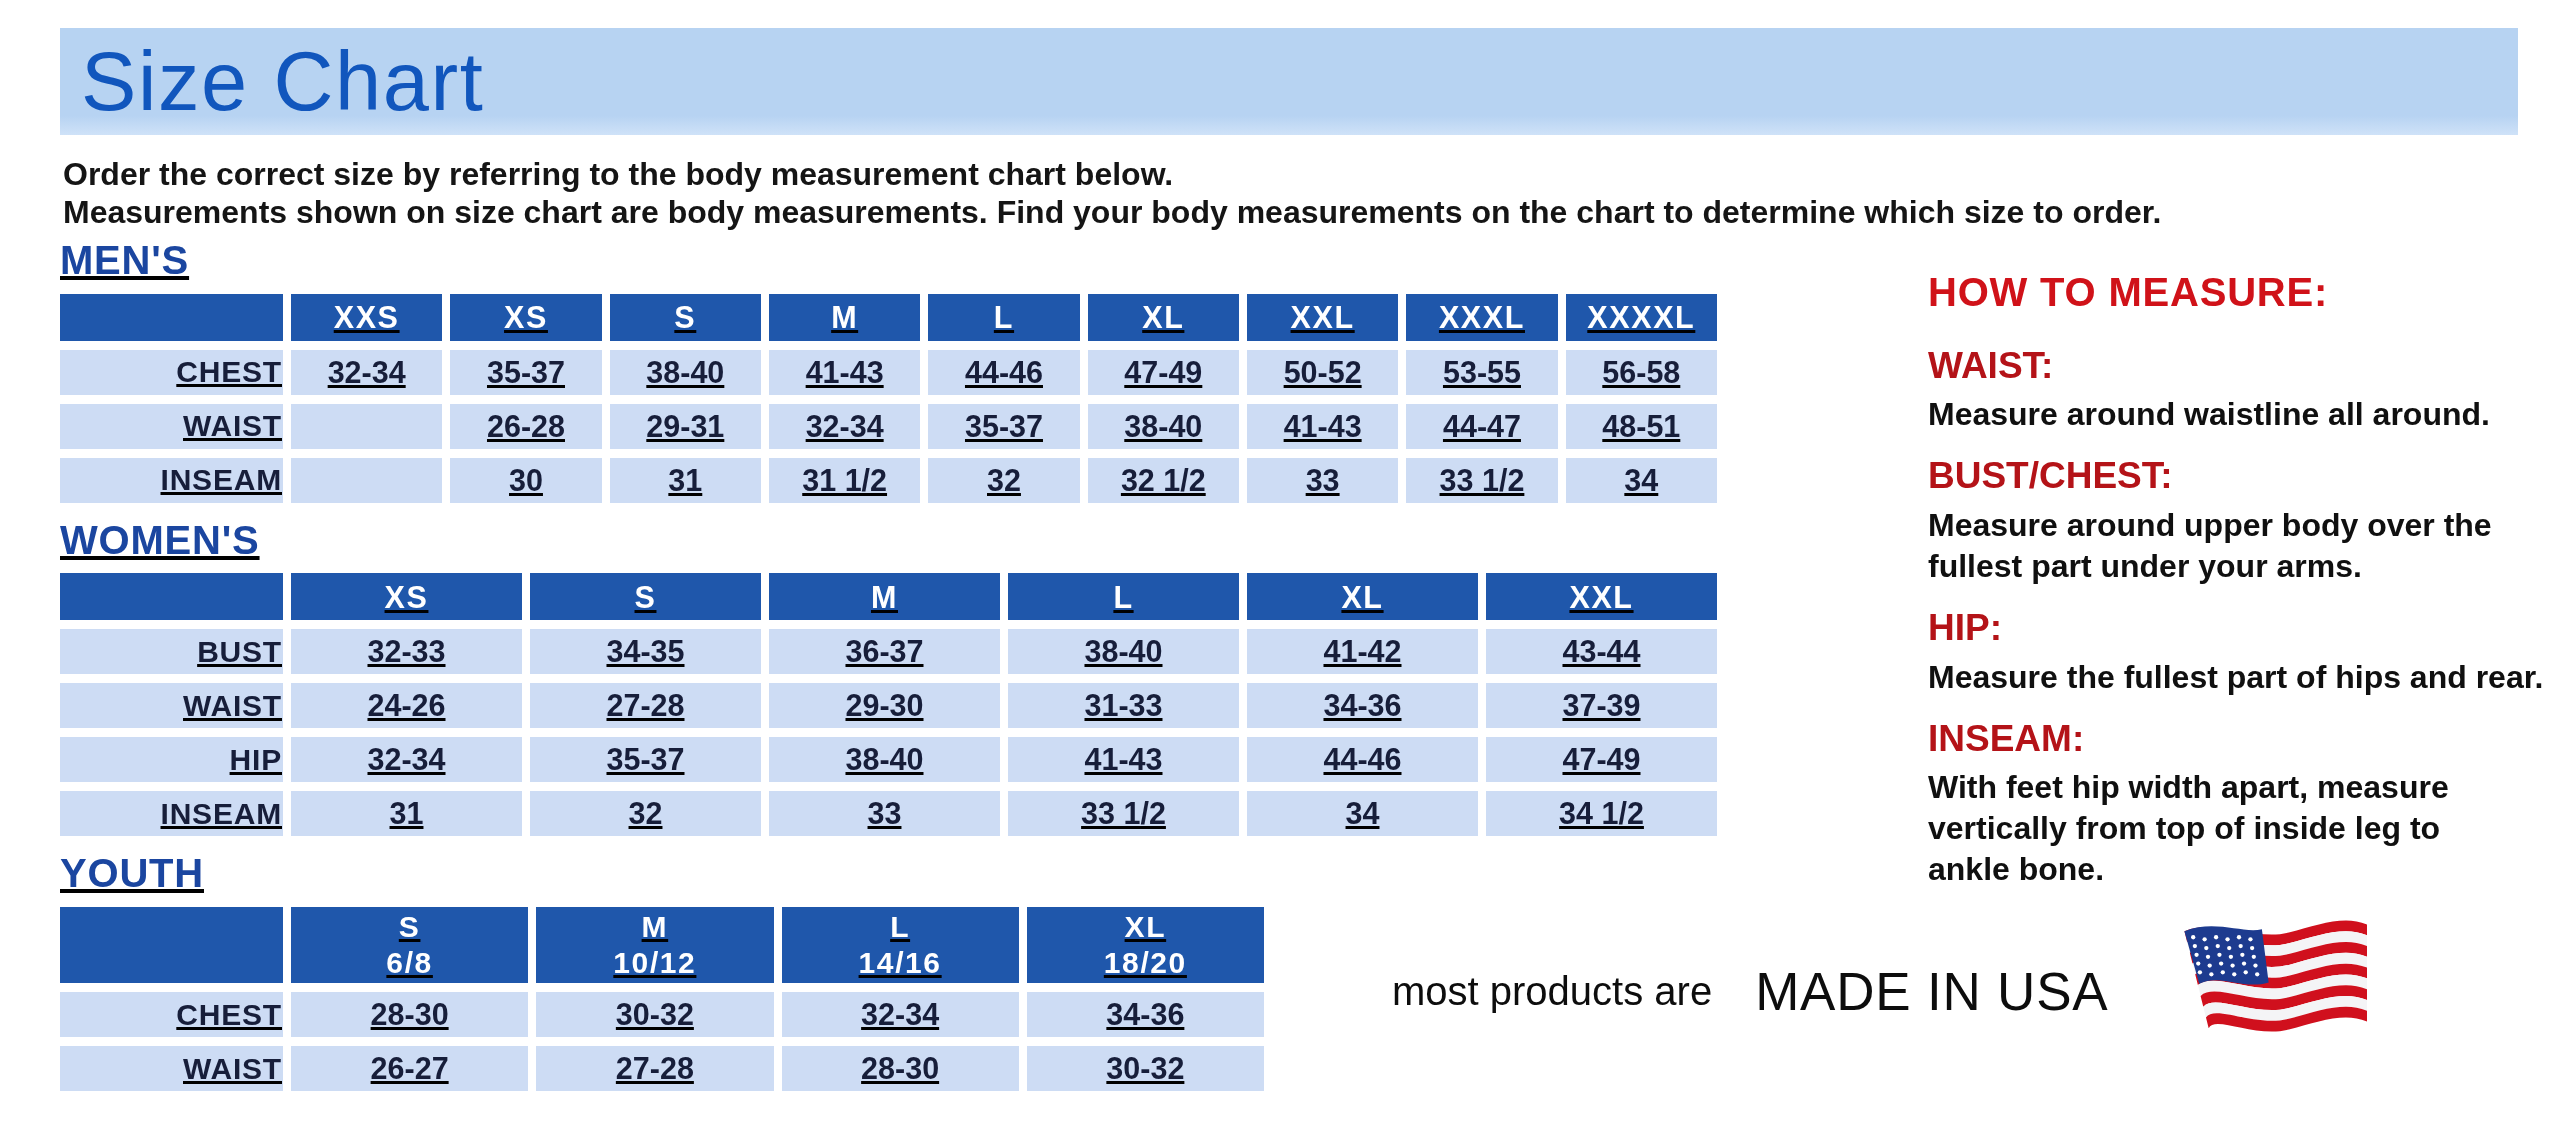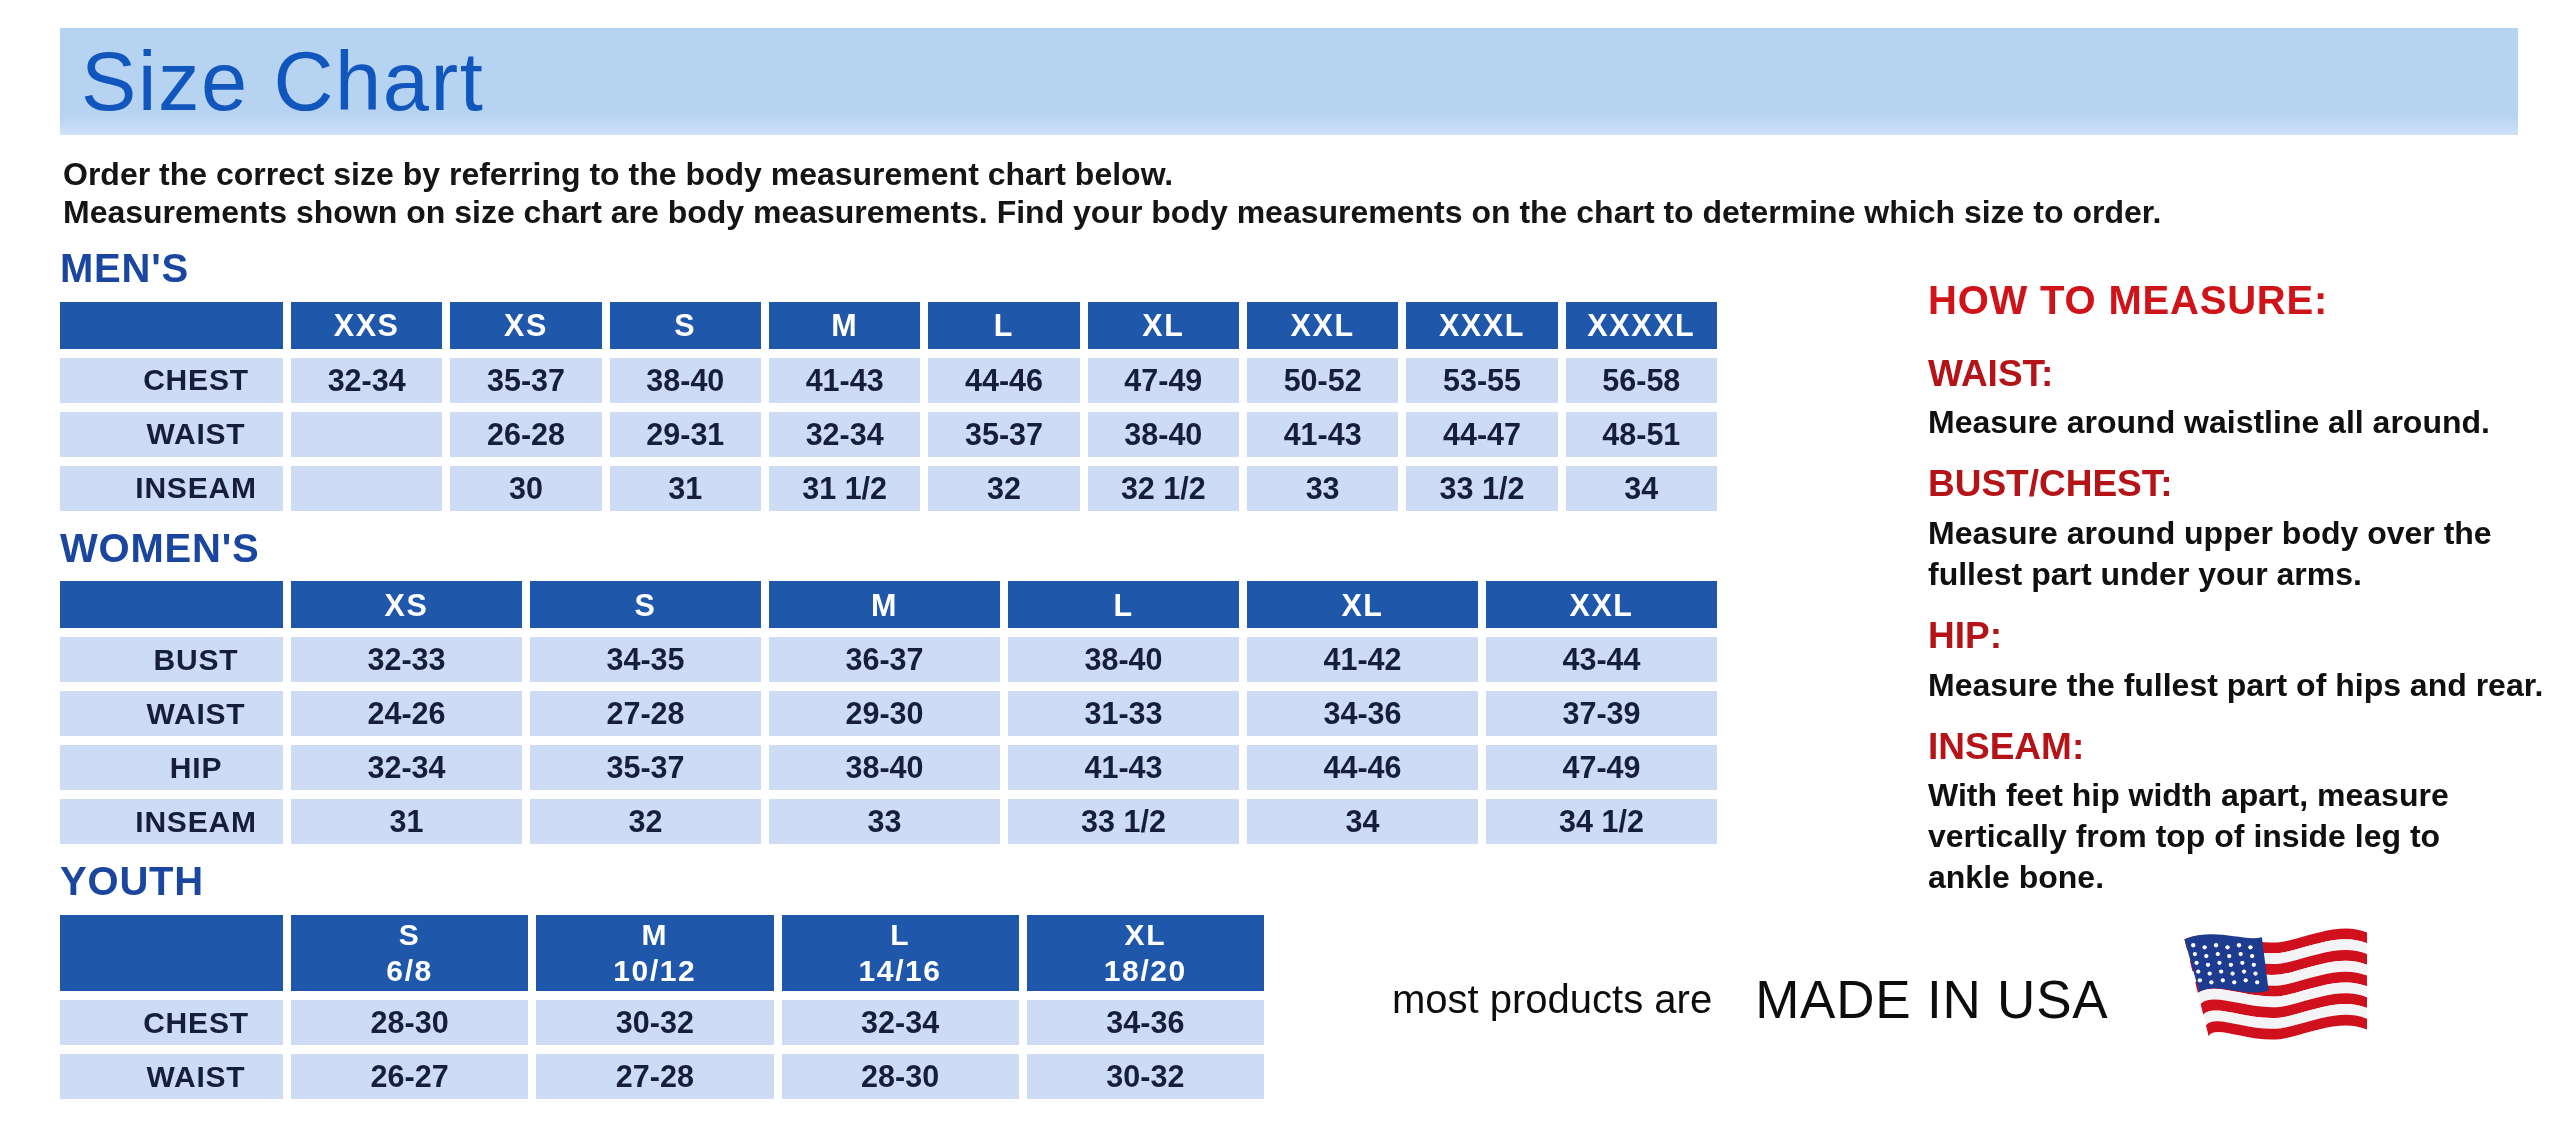--- a/index.html
+++ b/index.html
@@ -30,42 +30,42 @@
   }
   .page-title{
     font-size:83px;font-weight:400;color:var(--title-blue);
     padding-left:21px;letter-spacing:1.6px;
   }
   .subtitle{
     margin:20px 0 0 63px;
     font-size:32px;font-weight:700;color:#151515;
     line-height:1.2;white-space:pre-line;
   }
-  .content{position:relative;margin-top:16px;}
+  .content{position:relative;margin-top:8px;text-decoration:underline;}
   .sec-heading{
     margin:0 0 4.8px 60px;
     font-size:40px;font-weight:700;color:var(--heading-blue);
     letter-spacing:0.8px;line-height:1;
   }
   .sec-heading.gap{margin-top:8px;}
   table.size{
     border-collapse:separate;border-spacing:8px 9.6px;
     table-layout:fixed;margin-left:52px;
   }
   #mens-table,#womens-table{width:1673px;}
   #youth-table{width:1220px;}
   table.size thead th{
     background:var(--header-bg);color:#ffffff;
     font-size:30.5px;font-weight:700;text-align:center;vertical-align:middle;
     height:47px;letter-spacing:1.6px;white-space:pre-line;line-height:1.2;
   }
   #youth-table thead th{height:76px;font-size:30px;}
   table.size tbody th{
     background:var(--cell-bg);color:var(--cell-text);
-    font-size:30px;font-weight:700;text-align:center;
+    font-size:30px;font-weight:700;text-align:right;
     padding-left:50px;height:45px;letter-spacing:0.8px;
   }
   table.size tbody td{
     background:var(--cell-bg);color:var(--cell-text);
     font-size:30.5px;font-weight:700;text-align:center;vertical-align:middle;
     height:45px;
   }
   .right-col{position:absolute;left:1928px;top:32px;width:736px;}
   .htm-heading{
     font-size:40px;font-weight:700;color:var(--red-heading);

